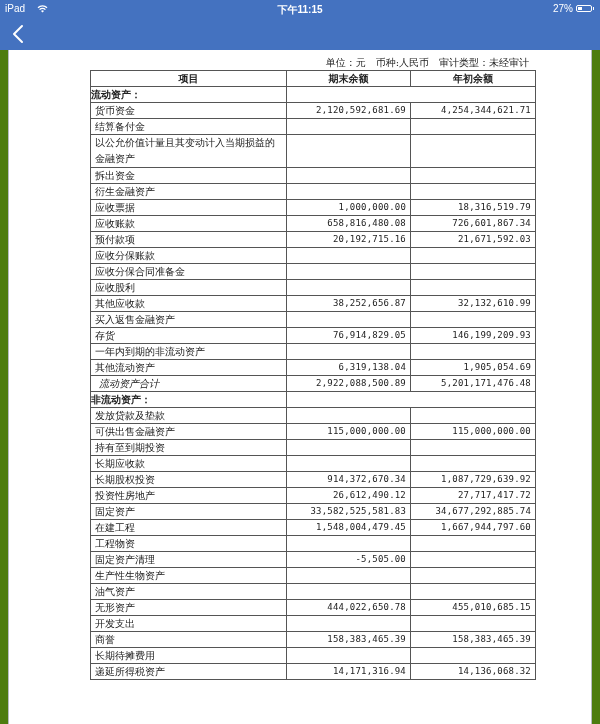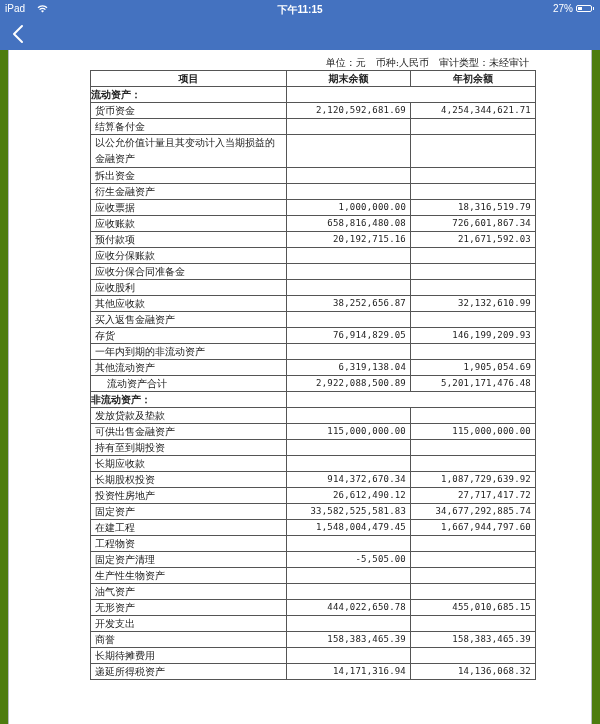--- a/index.html
+++ b/index.html
@@ -15,21 +15,21 @@
     .back { position:absolute; left:10px; top:4px; width:20px; height:24px; cursor:pointer; }
     .viewer { position:absolute; left:0; top:50px; width:600px; height:674px; background:#4d7c0f; }
     .page { position:absolute; left:8px; top:0; width:584px; height:674px; background:#ffffff; border-left:1px solid #b7bcc2; border-right:1px solid #b7bcc2; box-sizing:border-box; }
     .meta { position:absolute; right:62px; top:6px; font-size:10px; color:#222; white-space:nowrap; }
     .meta span { margin-left:10px; }
     table.sheet { position:absolute; left:81px; top:20px; border-collapse:collapse; font-size:10px; color:#222; table-layout:fixed; }
     table.sheet td, table.sheet th { border:1px solid #555; height:15px; padding:0 4px; line-height:15px; white-space:nowrap; overflow:hidden; }
     table.sheet th { font-weight:bold; text-align:center; }
     td.item { padding-left:14px; }
     td.item.section { padding-left:0; font-weight:bold; }
-    td.item.total { padding-left:16px; }
+    td.item.total { padding-left:8px;font-style:italic; }
     td.item.multi { white-space:normal; line-height:16px; height:31px; }
     td.num { text-align:right; font-family:"DejaVu Sans Mono","Liberation Mono",monospace; font-size:9px; letter-spacing:0.2px; padding-right:3px; }
   </style>
 </head>
 <body>
 
 <div class="statusbar">
   <div class="left">
     <span>iPad</span>
     <svg width="11" height="9" viewBox="0 0 11 9">

